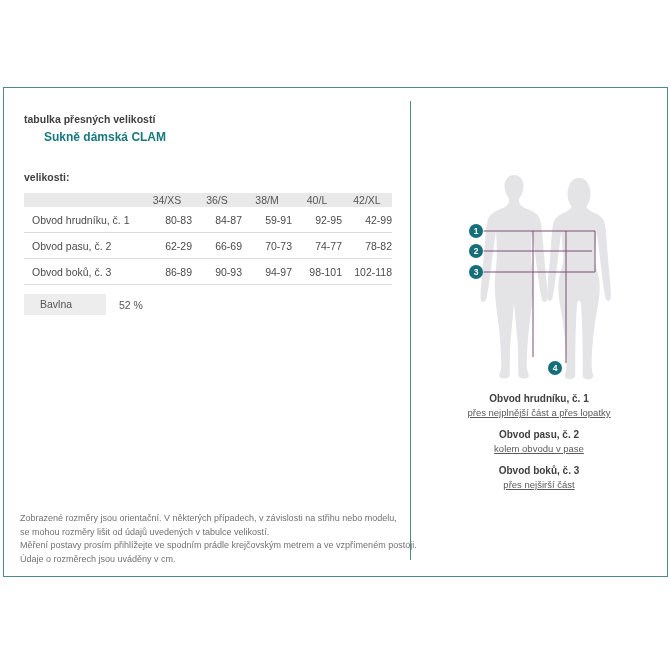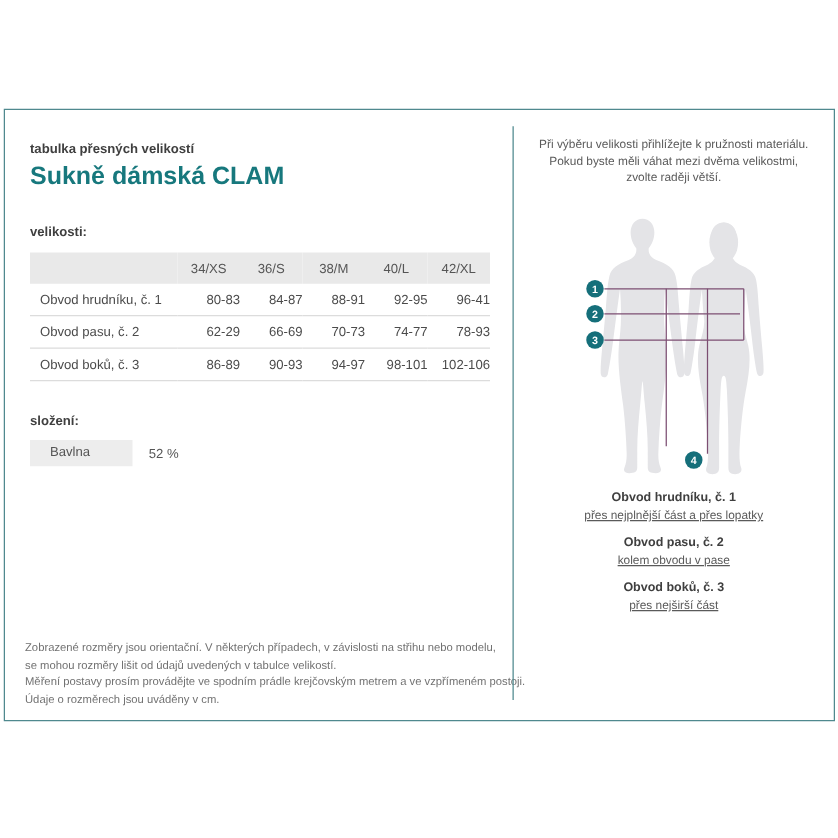--- a/index.html
+++ b/index.html
@@ -42,44 +42,45 @@
     box-sizing: border-box;
     color: #4b4b4b;
   }
   .eyebrow {
     font-size: 10.5px;
     font-weight: bold;
     color: #3f3f3f;
   }
   .product-title {
     margin-top: 5px;
-    font-size: 20px;
+    font-size: 12px;
     font-weight: bold;
     color: #17787d;
+    margin-left: 20px;
   }
   .section-label {
     margin-top: 27px;
     font-size: 10.5px;
     font-weight: bold;
     color: #3f3f3f;
   }
   table.size-table {
     margin-top: 10px;
     width: 368px;
     border-collapse: collapse;
     table-layout: fixed;
     font-size: 10.5px;
     color: #4b4b4b;
   }
   table.size-table col.c-label { width: 118px; }
   table.size-table col.c-num { width: 50px; }
   table.size-table thead th {
     background: #e9e9e9;
     font-weight: normal;
-    height: 25px;
+    height: 14px;
     text-align: center;
     color: #555555;
     padding: 0;
   }
   table.size-table tbody td {
     height: 25px;
     border-bottom: 1px solid #dcdcdc;
     text-align: right;
     padding: 0;
   }
@@ -189,65 +190,59 @@
             <th>38/M</th>
             <th>40/L</th>
             <th>42/XL</th>
           </tr>
         </thead>
         <tbody>
           <tr>
             <td class="cell-label">Obvod hrudníku, č. 1</td>
             <td>80-83</td>
             <td>84-87</td>
-            <td>88-91</td>
+            <td>59-91</td>
             <td>92-95</td>
-            <td>96-41</td>
+            <td>42-99</td>
           </tr>
           <tr>
             <td class="cell-label">Obvod pasu, č. 2</td>
             <td>62-29</td>
             <td>66-69</td>
             <td>70-73</td>
             <td>74-77</td>
-            <td>78-93</td>
+            <td>78-82</td>
           </tr>
           <tr>
             <td class="cell-label">Obvod boků, č. 3</td>
             <td>86-89</td>
             <td>90-93</td>
             <td>94-97</td>
             <td>98-101</td>
-            <td>102-106</td>
+            <td>102-118</td>
           </tr>
         </tbody>
       </table>
 
-      <div class="section-label composition">složení:</div>
       <div class="comp-row">
         <div class="comp-material">Bavlna</div>
         <div class="comp-value">52 %</div>
       </div>
 
       <div class="disclaimer">
         <div>Zobrazené rozměry jsou orientační. V některých případech, v závislosti na střihu nebo modelu,</div>
         <div>se mohou rozměry lišit od údajů uvedených v tabulce velikostí.</div>
-        <div>Měření postavy prosím provádějte ve spodním prádle krejčovským metrem a ve vzpřímeném postoji.</div>
+        <div>Měření postavy prosím přihlížejte ve spodním prádle krejčovským metrem a ve vzpřímeném postoji.</div>
         <div>Údaje o rozměrech jsou uváděny v cm.</div>
       </div>
     </div>
 
     <div class="divider"></div>
 
     <div class="right-panel">
-      <div class="intro">
-        <div>Při výběru velikosti přihlížejte k pružnosti materiálu.</div>
-        <div>Pokud byste měli váhat mezi dvěma velikostmi,</div>
-        <div>zvolte raději větší.</div>
-      </div>
 
       <svg class="figure-svg" width="256" height="222" viewBox="0 0 256 222" xmlns="http://www.w3.org/2000/svg">
 
         <path fill="#e4e4e7" d="
           M102,10 C96.5,10 92.5,14.5 92.5,21 C92.5,26 94.5,30.5 97,33.5
           C97.5,37.5 96,40.5 91,43 C82.5,46 77,49.5 75.5,56
           C74,62.5 73.5,71 72.8,80 C71.8,92 70.5,105 69.5,116
           C68.8,123.5 68.3,130.5 68.6,134 C68.9,137.5 73,138 74.2,134.5
           C75.7,127.5 77.2,117.5 78.5,107.5 C79.8,97.5 81,88 82,80.5
           L84,66 C84.8,76 85,86 84.6,95 C84.2,102.5 83,110 82.8,117

